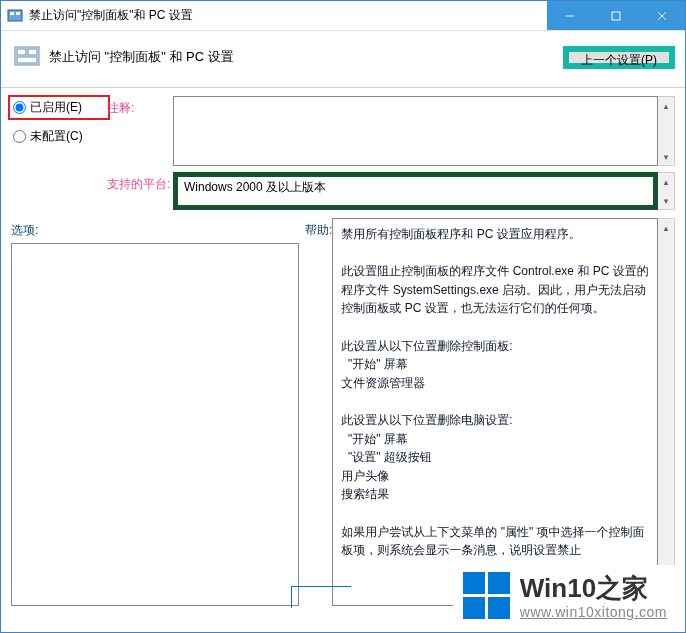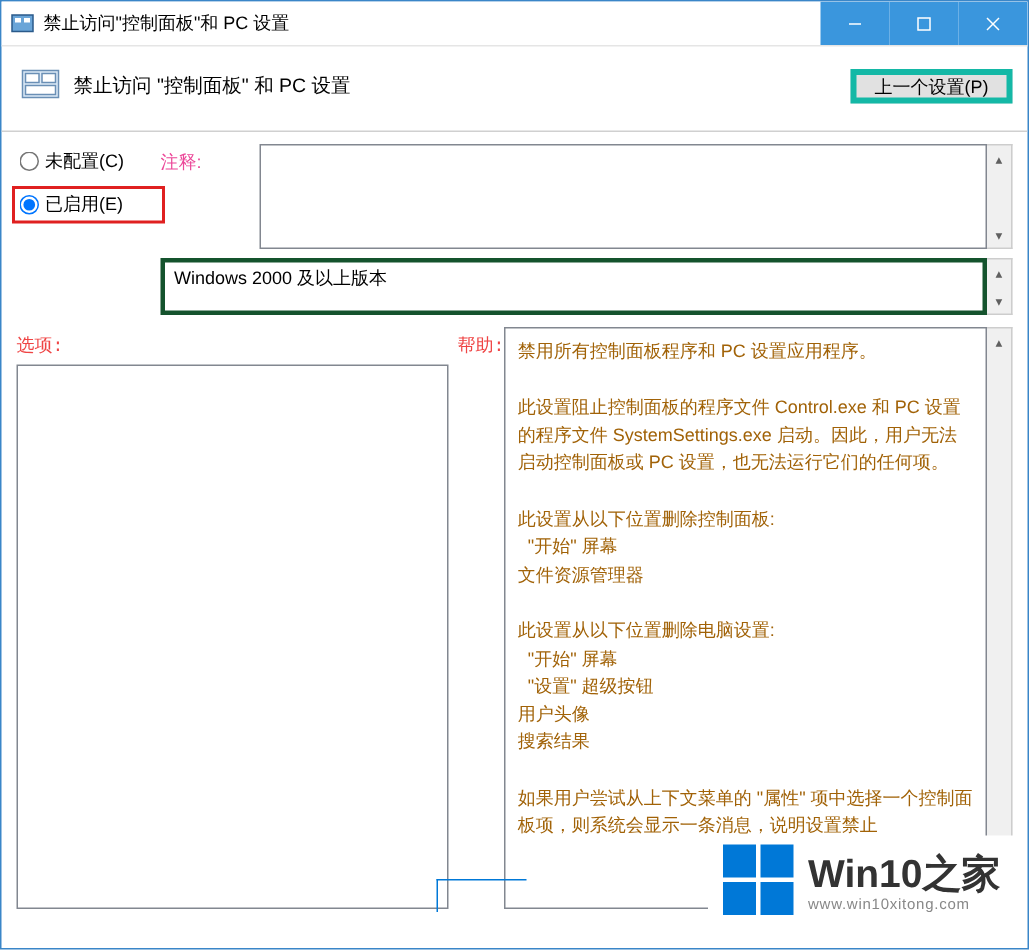--- a/index.html
+++ b/index.html
@@ -30,21 +30,21 @@
   .titlebar .ctrl svg { stroke:#fff; stroke-width:1; fill:none; }
   .header-row {
     display:flex;
     align-items:center;
     padding: 10px 10px 14px 10px;
     border-bottom: 1px solid #d0d0d0;
   }
   .header-row .policy-icon { width:32px; height:32px; margin-right:6px; display:flex; align-items:center; justify-content:center; }
   .header-row .policy-title { flex:1; font-size:13px; color:#000; }
   .header-row .nav-btn {
-    border:4px solid #14b8a6; background:#e1e1e1; height:23px;
+    border:6px solid #14b8a6; background:#e1e1e1; height:23px;
     padding:0 12px; margin-left:6px; font-size:12px; font-family:inherit;
     cursor:pointer;
   }
   .config-row {
     display:flex;
     padding: 8px 10px 0 10px;
   }
   .radio-col { width:96px; padding-top:2px; }
   .radio-opt { display:flex; align-items:center; margin-bottom:10px; font-size:12px; cursor:pointer; padding:1px 2px;}
   .radio-opt input { margin:0 4px 0 0; }
@@ -54,50 +54,50 @@
   .field-label { width:66px; text-align:left; padding-top:4px; color:#ec4899; }
   .comment-box {
     flex:1; height:70px; border:1px solid #828790; background:#fff;
     resize:none; font-family:inherit; font-size:12px; padding:2px 4px;
   }
   .scroll-arrow-v {
     width:17px; background:#f0f0f0; display:flex; flex-direction:column; justify-content:space-between; border:1px solid #cdcdcd; border-left:none;
   }
   .scroll-arrow-v .sbtn{height:17px;display:flex;align-items:center;justify-content:center;color:#606060;font-size:9px;}
   .supported-box {
-    flex:1; height:38px; border:3px solid #14532d; background:#fff;
+    flex:1; height:38px; border:5px solid #14532d; background:#fff;
     display:flex; padding:2px 6px; color:#000;
   }
   .lower {
     display:flex; padding: 2px 10px 10px 10px; gap:0;
     height: 400px;
     position:relative;
   }
   .lower .options-col {
     width: 288px; display:flex; flex-direction:column;
   }
   .lower .help-col {
     flex:1; display:flex; flex-direction:row; margin-left:6px;
   }
-  .sec-label { font-size:12px; margin: 4px 0 4px 0; color:#ef4444;font-family:Liberation Mono, monospace;}
+  .sec-label { font-size:12px; margin: 4px 0 4px 0; color:#0c4a6e;}
   .box {
     flex:1; border:1px solid #828790; background:#fff;
   }
   .help-content {
-    padding:6px 8px; font-size:12px; line-height:1.55; color:#a16207;
+    padding:6px 8px; font-size:12px; line-height:1.55; color:#0f172a;
     height:100%; overflow:hidden; white-space:pre-wrap;
   }
   .watermark {
-    position:absolute; right:8px; bottom:16px; display:flex; align-items:center;
+    position:absolute; right:8px; bottom:6px; display:flex; align-items:center;
     background:#fff; padding:6px 10px;
   }
   .watermark .winlogo { display:grid; grid-template-columns:22px 22px; grid-template-rows:22px 22px; gap:3px; margin-right:10px;}
   .watermark .winlogo div{background:#0078d7;}
   .watermark .wm-text { font-size:26px; font-weight:700; color:#333; font-family:"Microsoft YaHei",sans-serif;}
-  .watermark .wm-sub { font-size:10px; color:#888; letter-spacing:0.5px; margin-top:-2px;}
+  .watermark .wm-sub { font-size:14px; color:#888; letter-spacing:0.5px; margin-top:-2px;text-decoration:underline;}
   .watermark .stack{display:flex;flex-direction:column;align-items:flex-start;}
   .helpwrap{display:flex;flex:1;}
   .helpwrap .scroll-arrow-v{border-left:none;}
   .fieldflex{display:flex;flex:1;}
   .bottom-cut{position:absolute;left:290px;bottom:8px;width:60px;height:22px;border:1px solid #0078d7;border-right:none;border-bottom:none;}
 </style>
 </head>
 <body>
 
 <div class="titlebar">
@@ -137,41 +137,42 @@
         <rect x="15" y="6" width="9" height="6" fill="#fff" stroke="#6a8fb5"></rect>
         <rect x="4" y="14" width="20" height="6" fill="#fff" stroke="#6a8fb5"></rect>
       </svg>
   </div>
   <div class="policy-title">禁止访问 "控制面板" 和 PC 设置</div>
   <button class="nav-btn"><span>上一个设置(P)</span></button>
 </div>
 
 <div class="config-row">
   <div class="radio-col">
+    <label class="radio-opt highlight">
+      <input type="radio" name="state" checked="" style="">
+      <span>已启用(E)</span>
+    </label>
     <label class="radio-opt">
       <input type="radio" name="state" style="">
       <span>未配置(C)</span>
-    </label>
-    <label class="radio-opt highlight">
-      <input type="radio" name="state" checked="" style="">
-      <span>已启用(E)</span>
     </label>
   </div>
   <div class="right-fields">
     <div class="field-row">
       <div class="field-label">注释:</div>
       <div class="fieldflex">
         <textarea class="comment-box" value="" style=""></textarea>
         <div class="scroll-arrow-v">
           <div class="sbtn">▴</div>
           <div class="sbtn">▾</div>
         </div>
       </div>
     </div>
     <div class="field-row">
+      <div class="field-label">支持的平台:</div>
       <div class="fieldflex">
         <div class="supported-box">
           <span>Windows 2000 及以上版本</span>
         </div>
         <div class="scroll-arrow-v">
           <div class="sbtn">▴</div>
           <div class="sbtn">▾</div>
         </div>
       </div>
     </div>

